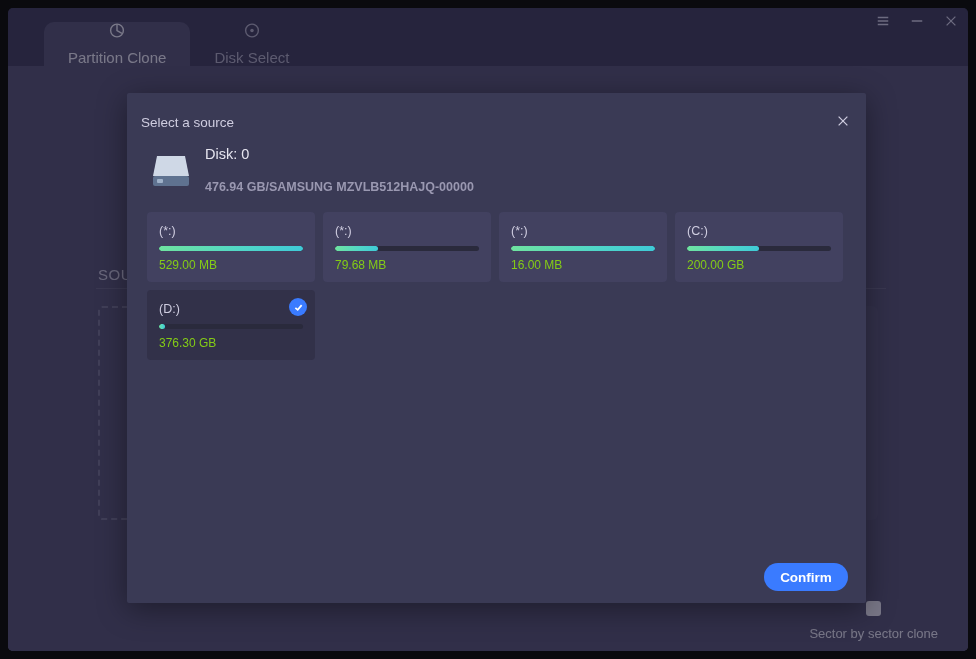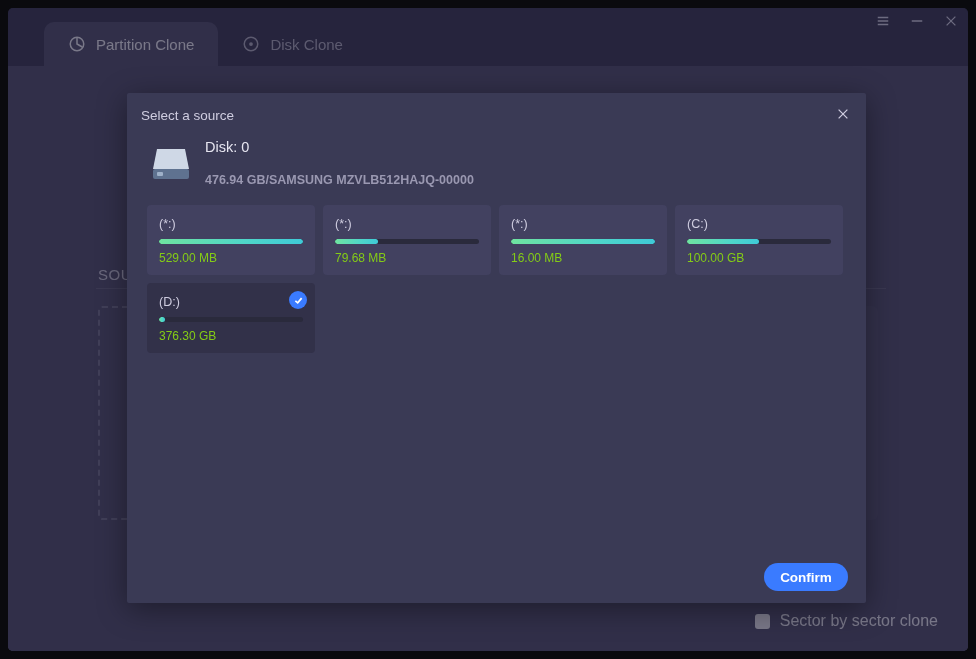--- a/index.html
+++ b/index.html
@@ -27,20 +27,21 @@
   .tabs {
     display: flex; align-items: flex-end;
     padding-left: 36px; padding-top: 14px;
     gap: 0;
   }
   .tab {
     height: 44px; display: flex; align-items: center; gap: 10px;
     padding: 0 24px; font-size: 15px; color: #a9a7bb;
     border-top-left-radius: 10px; border-top-right-radius: 10px;
     cursor: pointer;
+    flex-direction: column;
   }
   .tab.active { background: #4a4866; color: #e9e8f2; }
   .tab svg { width: 18px; height: 18px; }
 
   .main-bg {
     position: absolute; left:0; right:0; top:58px; bottom:0;
     background: #4a4866;
     padding: 30px 50px 20px 50px;
   }
   .source-label {
@@ -66,21 +67,21 @@
     background:#535170; border-radius:6px; opacity:.5;
   }
 
   .footer {
     position: absolute; left:0; right:0; bottom: 8px; height: 44px;
     display:flex; align-items:center; justify-content:flex-end;
     padding-right: 30px; gap: 24px;
   }
   .chk {
     display:flex; align-items:center; gap:10px;
-    color:#e5e4ef; font-size:16px;
+    color:#e5e4ef; font-size:13px;flex-direction:column;
   }
   .chk-box {
     width:15px; height:15px; border-radius:3px; background:#e8e7f0;
   }
   .next-btn {
     width:120px; height:34px; border-radius:17px;
     background:#5a587a; color:#9e9cb6; font-size:15px;
     display:flex; align-items:center; justify-content:center;
   }
 
@@ -91,21 +92,21 @@
   }
   .modal {
     position:absolute; left:119px; top:85px;
     width:739px; height:510px;
     background:#3a3a55;
     border-radius:2px;
     box-shadow: 0 6px 30px rgba(0,0,0,.4);
   }
   .modal-head {
     display:flex; align-items:center; justify-content:space-between;
-    padding: 14px 14px 6px 14px;
+    padding: 21px 14px 6px 14px;
   }
   .modal-title { color:#cfcde0; font-size:13.5px; }
   .modal-close { width:16px; height:16px; cursor:pointer; }
   .modal-close svg { width:14px; height:14px; stroke:#cfcde0; stroke-width:1.5; fill:none; }
 
   .disk-row {
     display:flex; align-items:center; gap:14px;
     padding: 10px 20px 4px 24px;
   }
   .disk-icon {
@@ -191,21 +192,21 @@
           <circle cx="12" cy="12" r="9" fill="none" stroke="#e9e8f2" stroke-width="2"></circle>
           <path d="M12 3v9l7 4" stroke="#e9e8f2" stroke-width="2" fill="none"></path>
         </svg>
       <span>Partition Clone</span>
     </div>
     <div class="tab">
       <svg viewBox="0 0 24 24">
           <circle cx="12" cy="12" r="9" fill="none" stroke="#a9a7bb" stroke-width="2"></circle>
           <circle cx="12" cy="12" r="2.5" fill="#a9a7bb"></circle>
         </svg>
-      <span>Disk Clone</span>
+      <span>Disk Select</span>
     </div>
   </div>
 
   <div class="main-bg"></div>
 
   <div class="source-label">SOURCE</div>
   <div class="source-underline"></div>
 
   <div class="dropzone">
     <svg class="dropzone-inner-icon" viewBox="0 0 40 50">
@@ -266,21 +267,21 @@
           <div class="bar-track">
             <div class="bar-fill" style="width: 100%;"></div>
           </div>
           <div class="part-size">16.00 MB</div>
         </div>
         <div class="part">
           <div class="part-label">(C:)</div>
           <div class="bar-track">
             <div class="bar-fill" style="width: 50%;"></div>
           </div>
-          <div class="part-size">100.00 GB</div>
+          <div class="part-size">200.00 GB</div>
         </div>
         <div class="part selected">
           <div class="part-label">(D:)</div>
           <div class="bar-track">
             <div class="bar-fill" style="width: 4%;"></div>
           </div>
           <div class="part-size">376.30 GB</div>
           <div class="sel-badge">
             <svg viewBox="0 0 14 14">
               <polyline points="3,7.5 6,10 11,4"></polyline>

